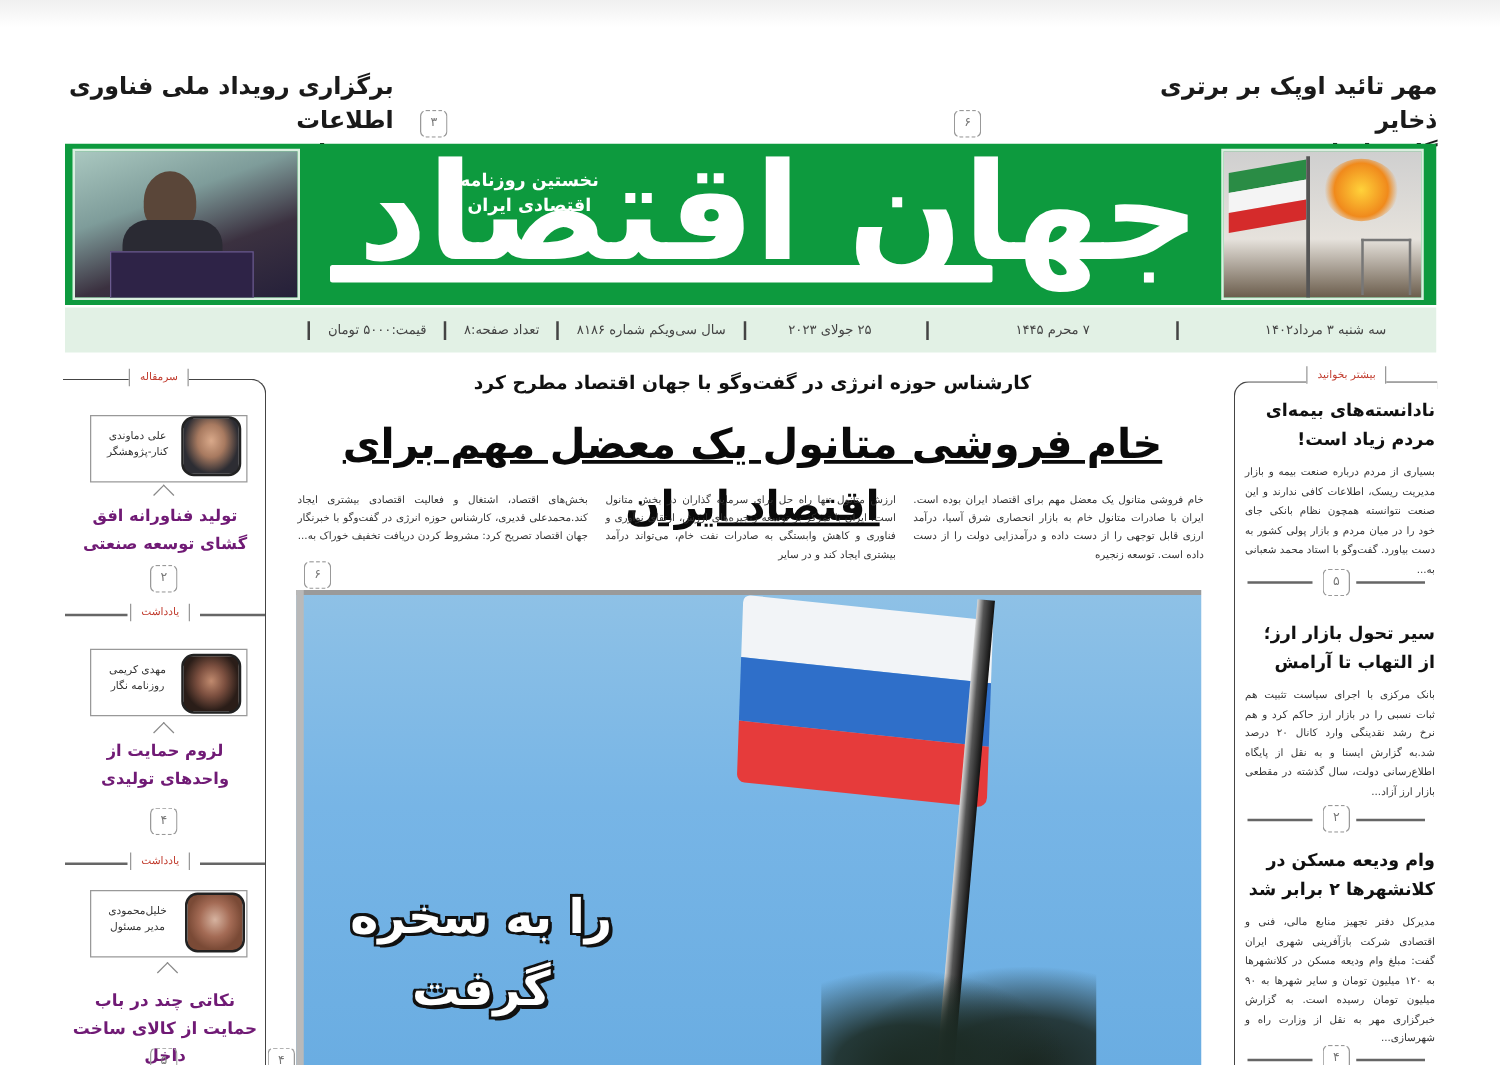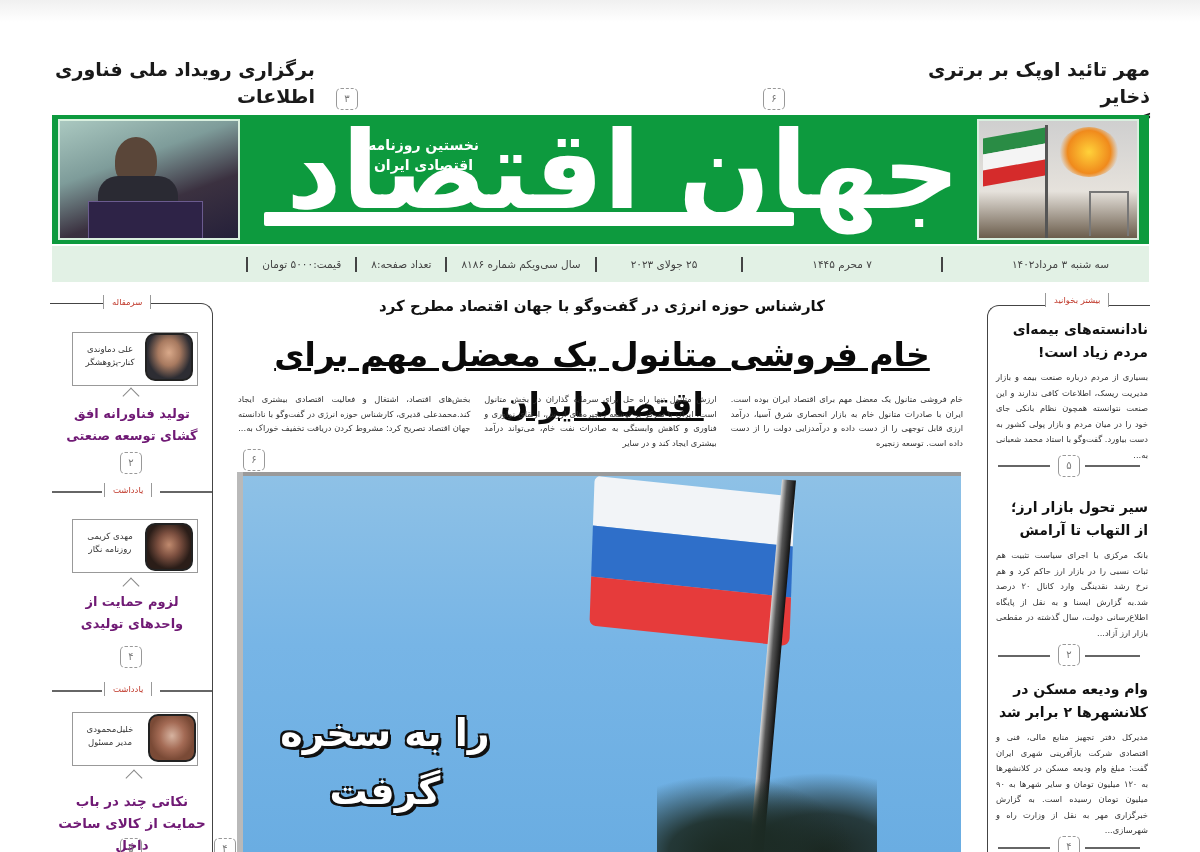--- a/index.html
+++ b/index.html
@@ -185,21 +185,21 @@
 <div class="caret" style="left:128px; top:772px;"></div>
 <div class="lstory" style="top:790px; font-size:13.5px;">نکاتی چند در باب حمایت از کالای ساخت داخل</div>
 <div class="pg-badge" style="left:120px; top:838px;">۵</div>
 <div class="pg-badge" style="left:214px; top:838px;">۴</div>
 
 <div class="kicker">کارشناس حوزه انرژی در گفت‌وگو با جهان اقتصاد مطرح کرد</div>
 <div class="headline">خام فروشی متانول یک معضل مهم برای اقتصاد ایران</div>
 <div class="body-cols">
   <p>خام فروشی متانول یک معضل مهم برای اقتصاد ایران بوده است. ایران با صادرات متانول خام به بازار انحصاری شرق آسیا، درآمد ارزی قابل توجهی را از دست داده و درآمدزایی دولت را از دست داده است. توسعه زنجیره</p>
   <p>ارزش متانول تنها راه حل برای سرمایه گذاران در بخش متانول است. ایران با تمرکز بر توسعه زنجیره‌های ارزش، ارتقای نوآوری و فناوری و کاهش وابستگی به صادرات نفت خام، می‌تواند درآمد بیشتری ایجاد کند و در سایر</p>
-  <p>بخش‌های اقتصاد، اشتغال و فعالیت اقتصادی بیشتری ایجاد کند.محمدعلی قدیری، کارشناس حوزه انرژی در گفت‌وگو با نادانسته جهان اقتصاد تصریح کرد: مشروط کردن دریافت تخفیف خوراک به...</p>
+  <p>بخش‌های اقتصاد، اشتغال و فعالیت اقتصادی بیشتری ایجاد کند.محمدعلی قدیری، کارشناس حوزه انرژی در گفت‌وگو با خبرنگار جهان اقتصاد تصریح کرد: مشروط کردن دریافت تخفیف خوراک به...</p>
 </div>
 <div class="pg-badge" style="left:243px; top:449px;">۶</div>
 
 <div class="hero">
   <div class="flag">
     <div class="w"></div>
       <div class="b"></div>
       <div class="r"></div>
   </div>
   <div class="pole"></div>

